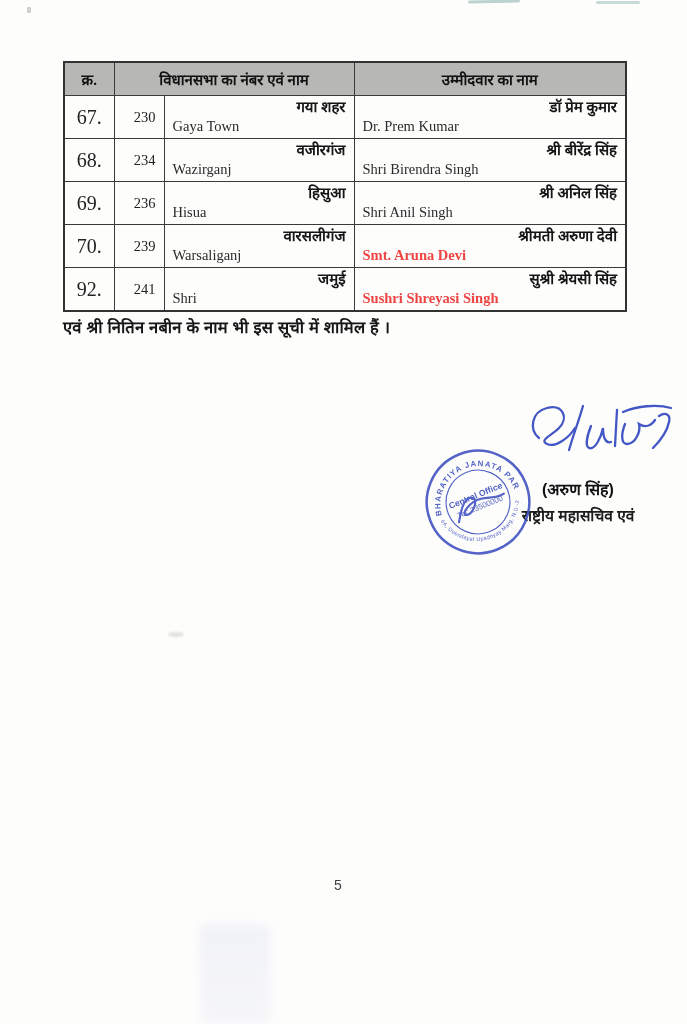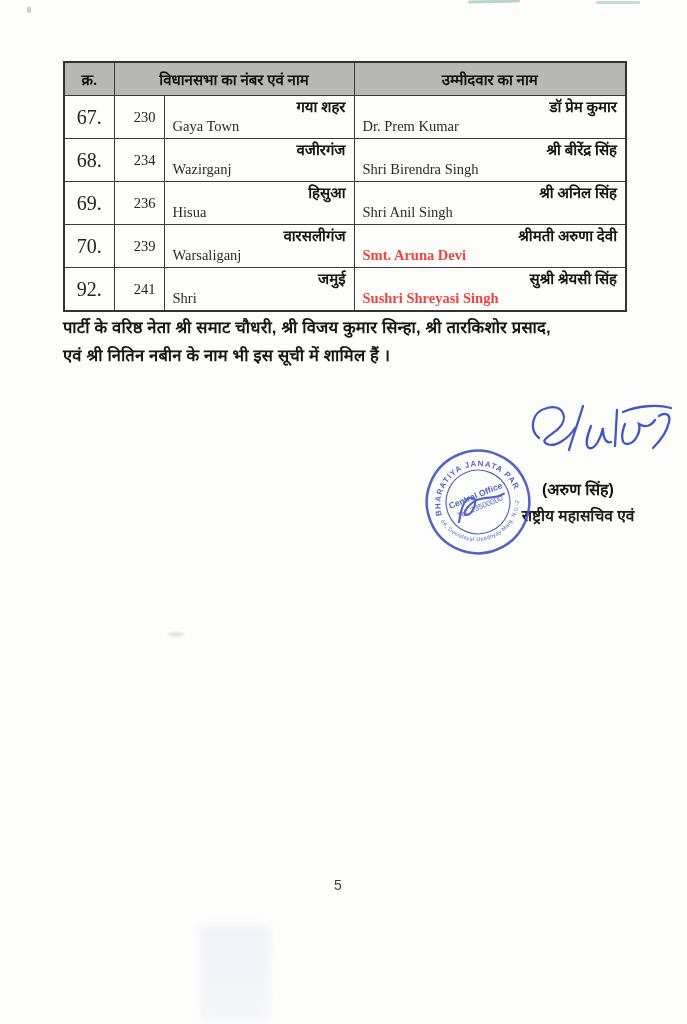--- a/index.html
+++ b/index.html
@@ -153,21 +153,20 @@
       </td>
       <td class="c-cand">
         <span class="hi">सुश्री श्रेयसी सिंह</span>
         <span class="en">Sushri Shreyasi Singh</span>
       </td>
     </tr>
   </tbody>
   </table>
 
   <div class="para">
-    <div>पार्टी के वरिष्ठ नेता श्री समाट चौधरी, श्री विजय कुमार सिन्हा, श्री तारकिशोर प्रसाद,</div>
     <div>एवं श्री नितिन नबीन के नाम भी इस सूची में शामिल हैं ।</div>
   </div>
 
   <svg class="sig-svg" viewBox="0 0 152 72">
     <g fill="none" stroke="#4356c5" stroke-width="2.3" stroke-linecap="round">
       <path d="M14,40 C4,32 6,14 22,10 C38,6 44,20 34,30 C26,38 14,42 22,46 C30,50 44,40 50,30"></path>
       <path d="M58,8 C54,22 48,38 44,52"></path>
       <path d="M66,28 C62,38 60,48 64,50 C70,52 76,40 78,30 C78,38 80,46 86,44"></path>
       <path d="M92,12 L90,48"></path>
       <path d="M100,26 C96,36 96,46 102,46 C110,46 116,34 114,26 C120,30 126,28 130,22"></path>

